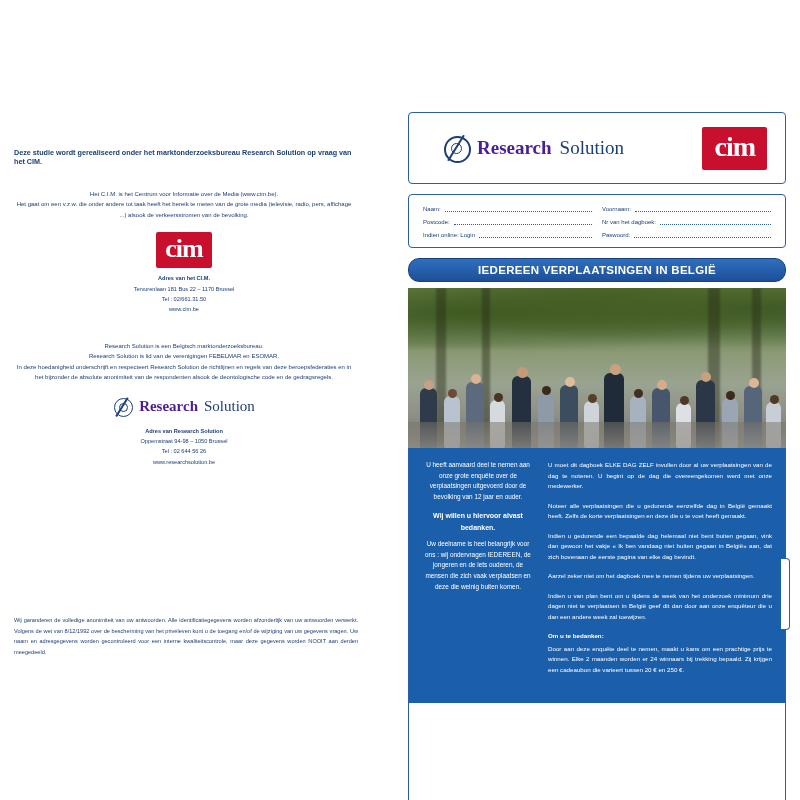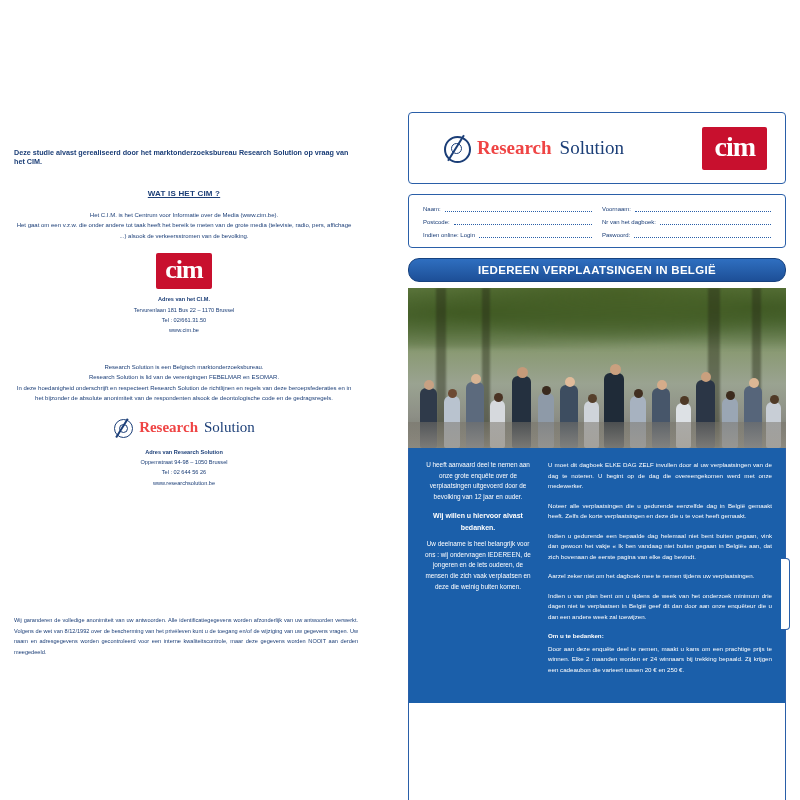--- a/index.html
+++ b/index.html
@@ -45,21 +45,21 @@
   .rs-mark{width:20px;height:20px;position:relative;}
   .rs-mark:before{
     content:"";position:absolute;left:1px;top:1px;width:17px;height:17px;
     border:1.6px solid #1b3e77;border-radius:50%;
   }
   .rs-mark:after{
     content:"";position:absolute;left:8.2px;top:-1px;width:1.6px;height:22px;
     background:#1b3e77;transform:rotate(32deg);transform-origin:center;
   }
   .rs-dot{position:absolute;left:6px;top:6px;width:7px;height:7px;border:1.4px solid #1b3e77;border-radius:50%;}
-  .rs-word1{font-size:15px;font-weight:bold;color:#ef4444;font-family:"Liberation Serif", serif;}
+  .rs-word1{font-size:15px;font-weight:bold;color:#4c1d95;font-family:"Liberation Serif", serif;}
   .rs-word2{font-size:15px;font-weight:normal;color:#1b3e77;font-family:"Liberation Serif", serif;}
   .footnote{
     position:absolute;left:14px;top:615px;width:344px;
     font-size:5.6px;line-height:1.9;color:#1b3e77;text-align:justify;
   }
 
   
   .right{position:absolute;left:408px;top:112px;width:378px;}
 
   .head-box{
@@ -133,24 +133,23 @@
     border:1px solid #2a5fa8;border-radius:4px;pointer-events:none;box-sizing:border-box;
   }
 </style>
 </head>
 <body>
 
 <div class="page">
 
   <div class="left">
 
-    <div class="lead">Deze studie alvast gerealiseerd door het marktonderzoeksbureau Research Solution op vraag van het CIM.</div>
+    <div class="lead">Deze studie wordt gerealiseerd onder het marktonderzoeksbureau Research Solution op vraag van het CIM.</div>
 
     <div class="block">
-      <div class="sec-title">WAT IS HET CIM ?</div>
       <div class="para" style="white-space:pre-line">Het C.I.M. is het Centrum voor Informatie over de Media (www.cim.be).
 Het gaat om een v.z.w. die onder andere tot taak heeft het bereik te meten van de grote media (televisie, radio, pers, affichage ...) alsook de verkeersstromen van de bevolking.</div>
 
       <div class="cim-logo-wrap">
         <span class="cim-logo">cim</span>
       </div>
 
       <div class="addr">
         <div class="hd">Adres van het CI.M.</div>
         <div>Tervurenlaan 181 Bus 22 – 1170 Brussel</div>

